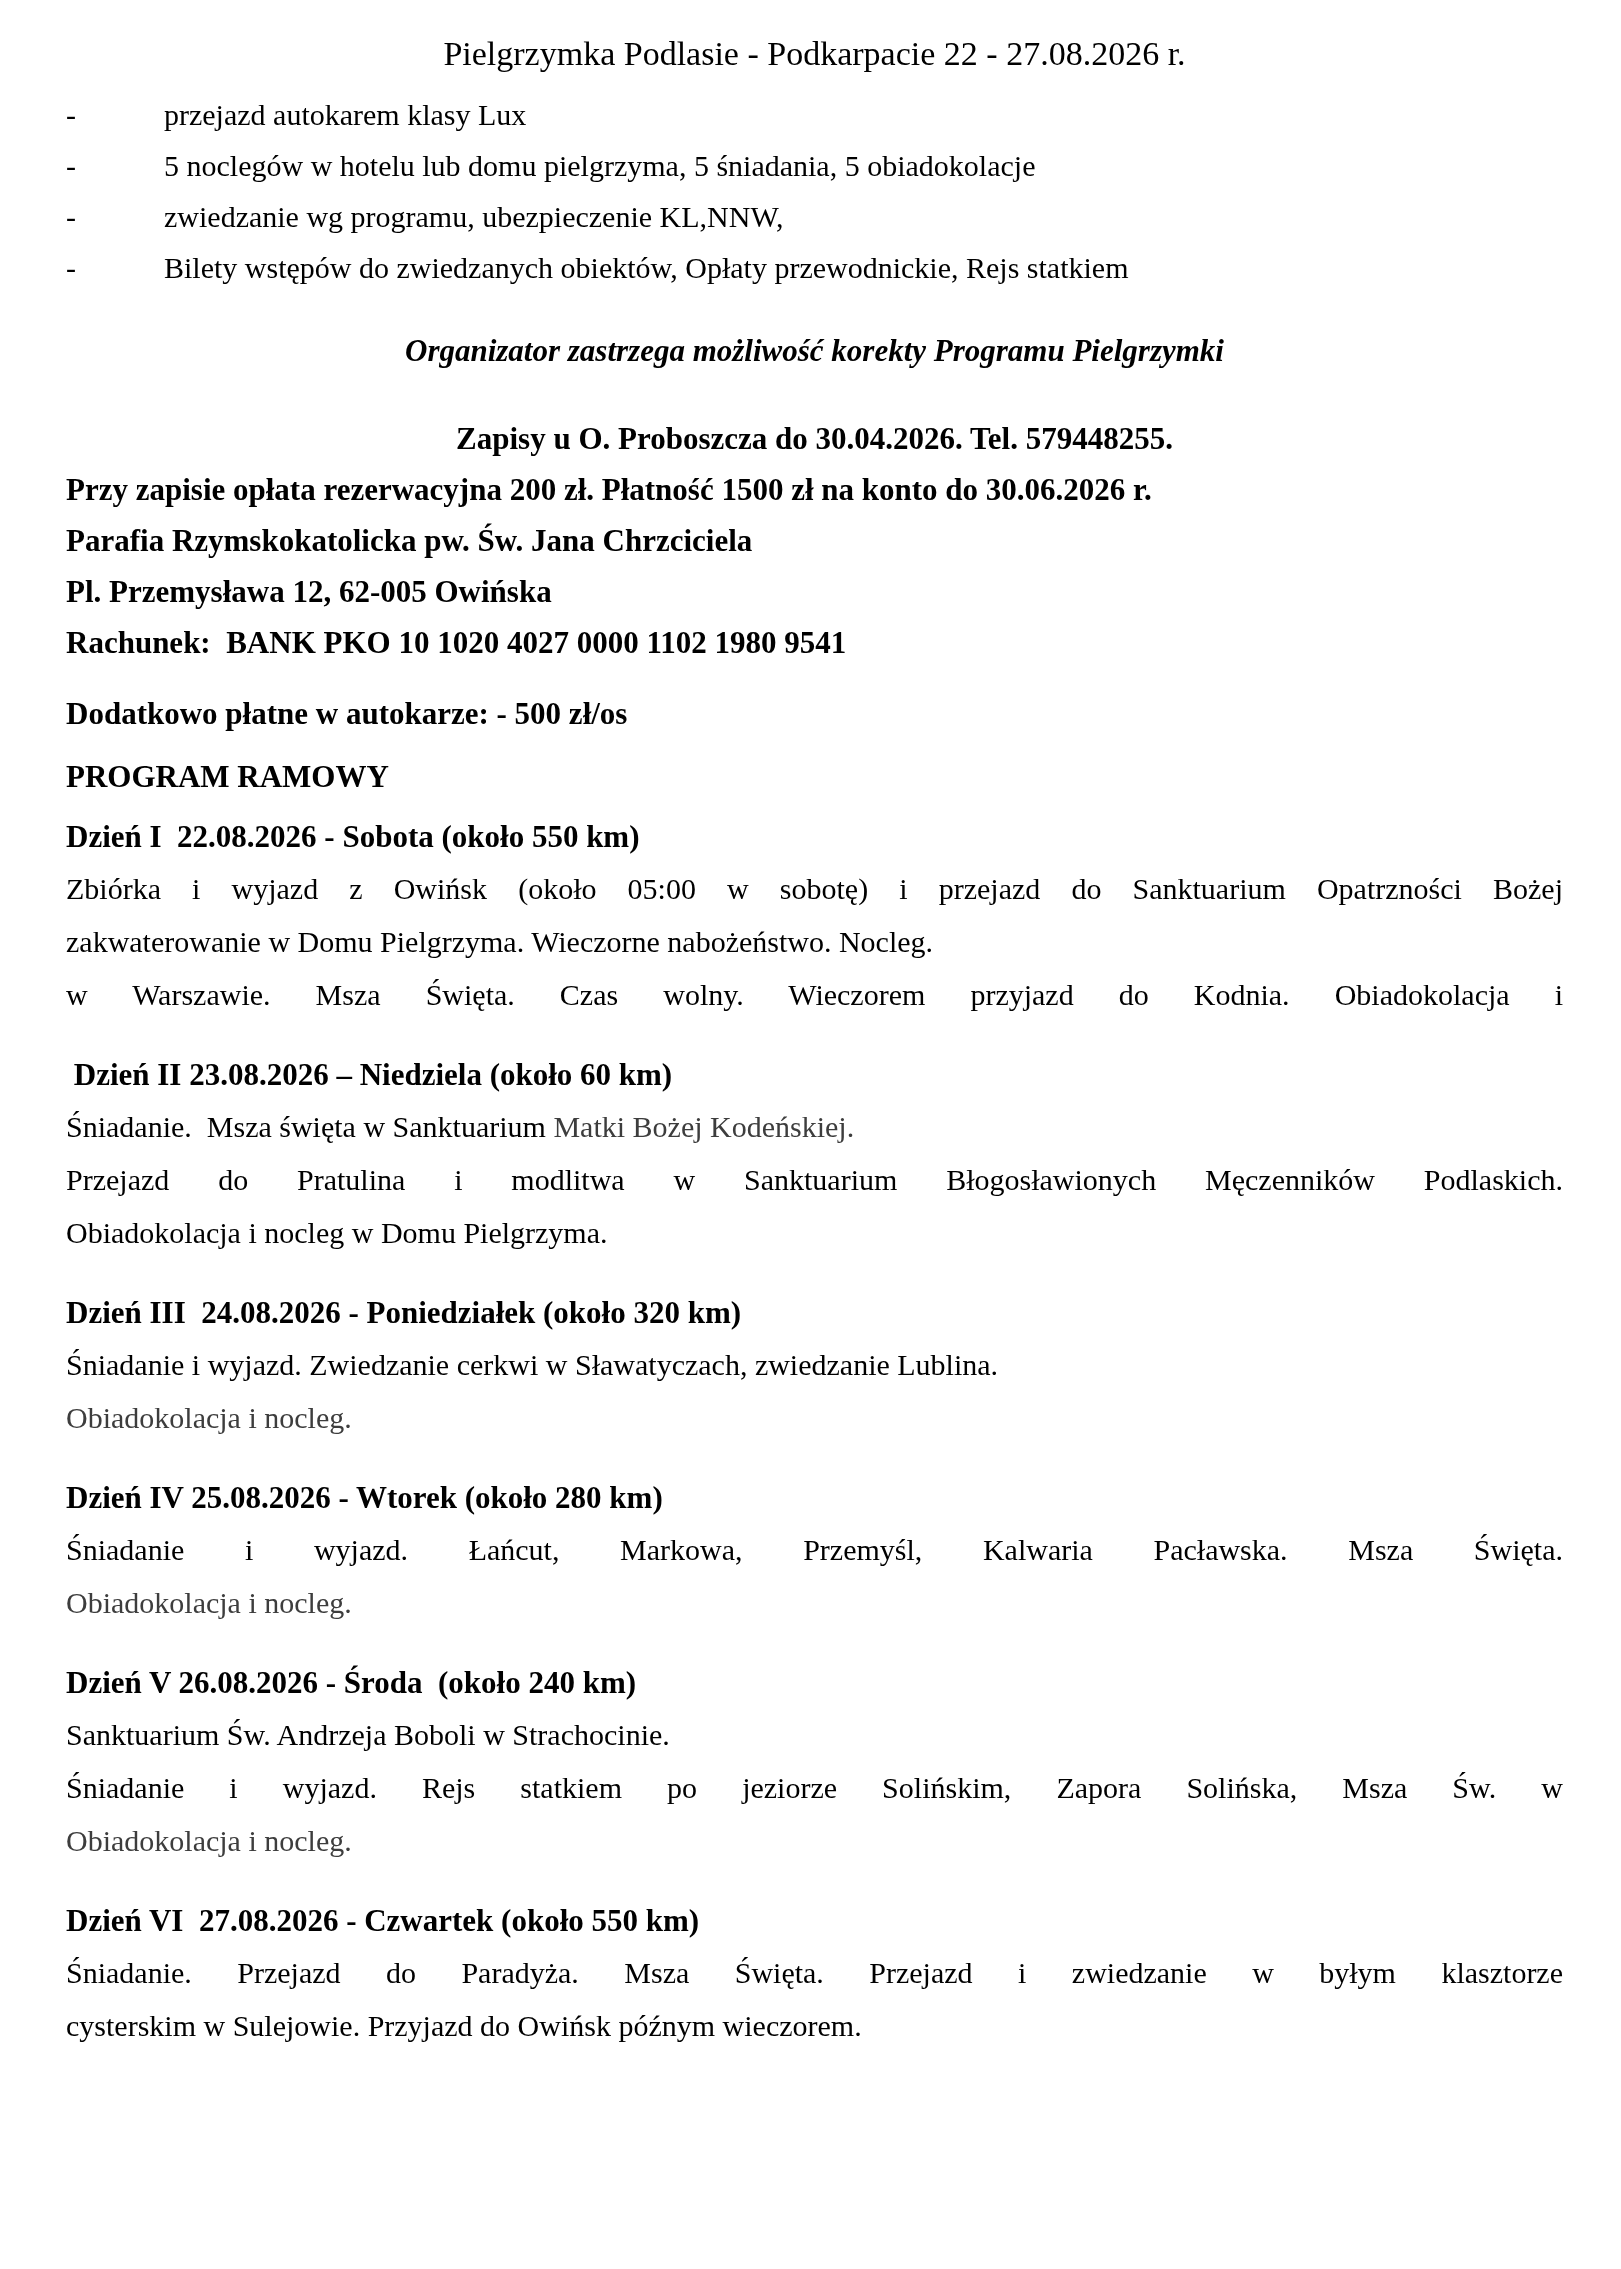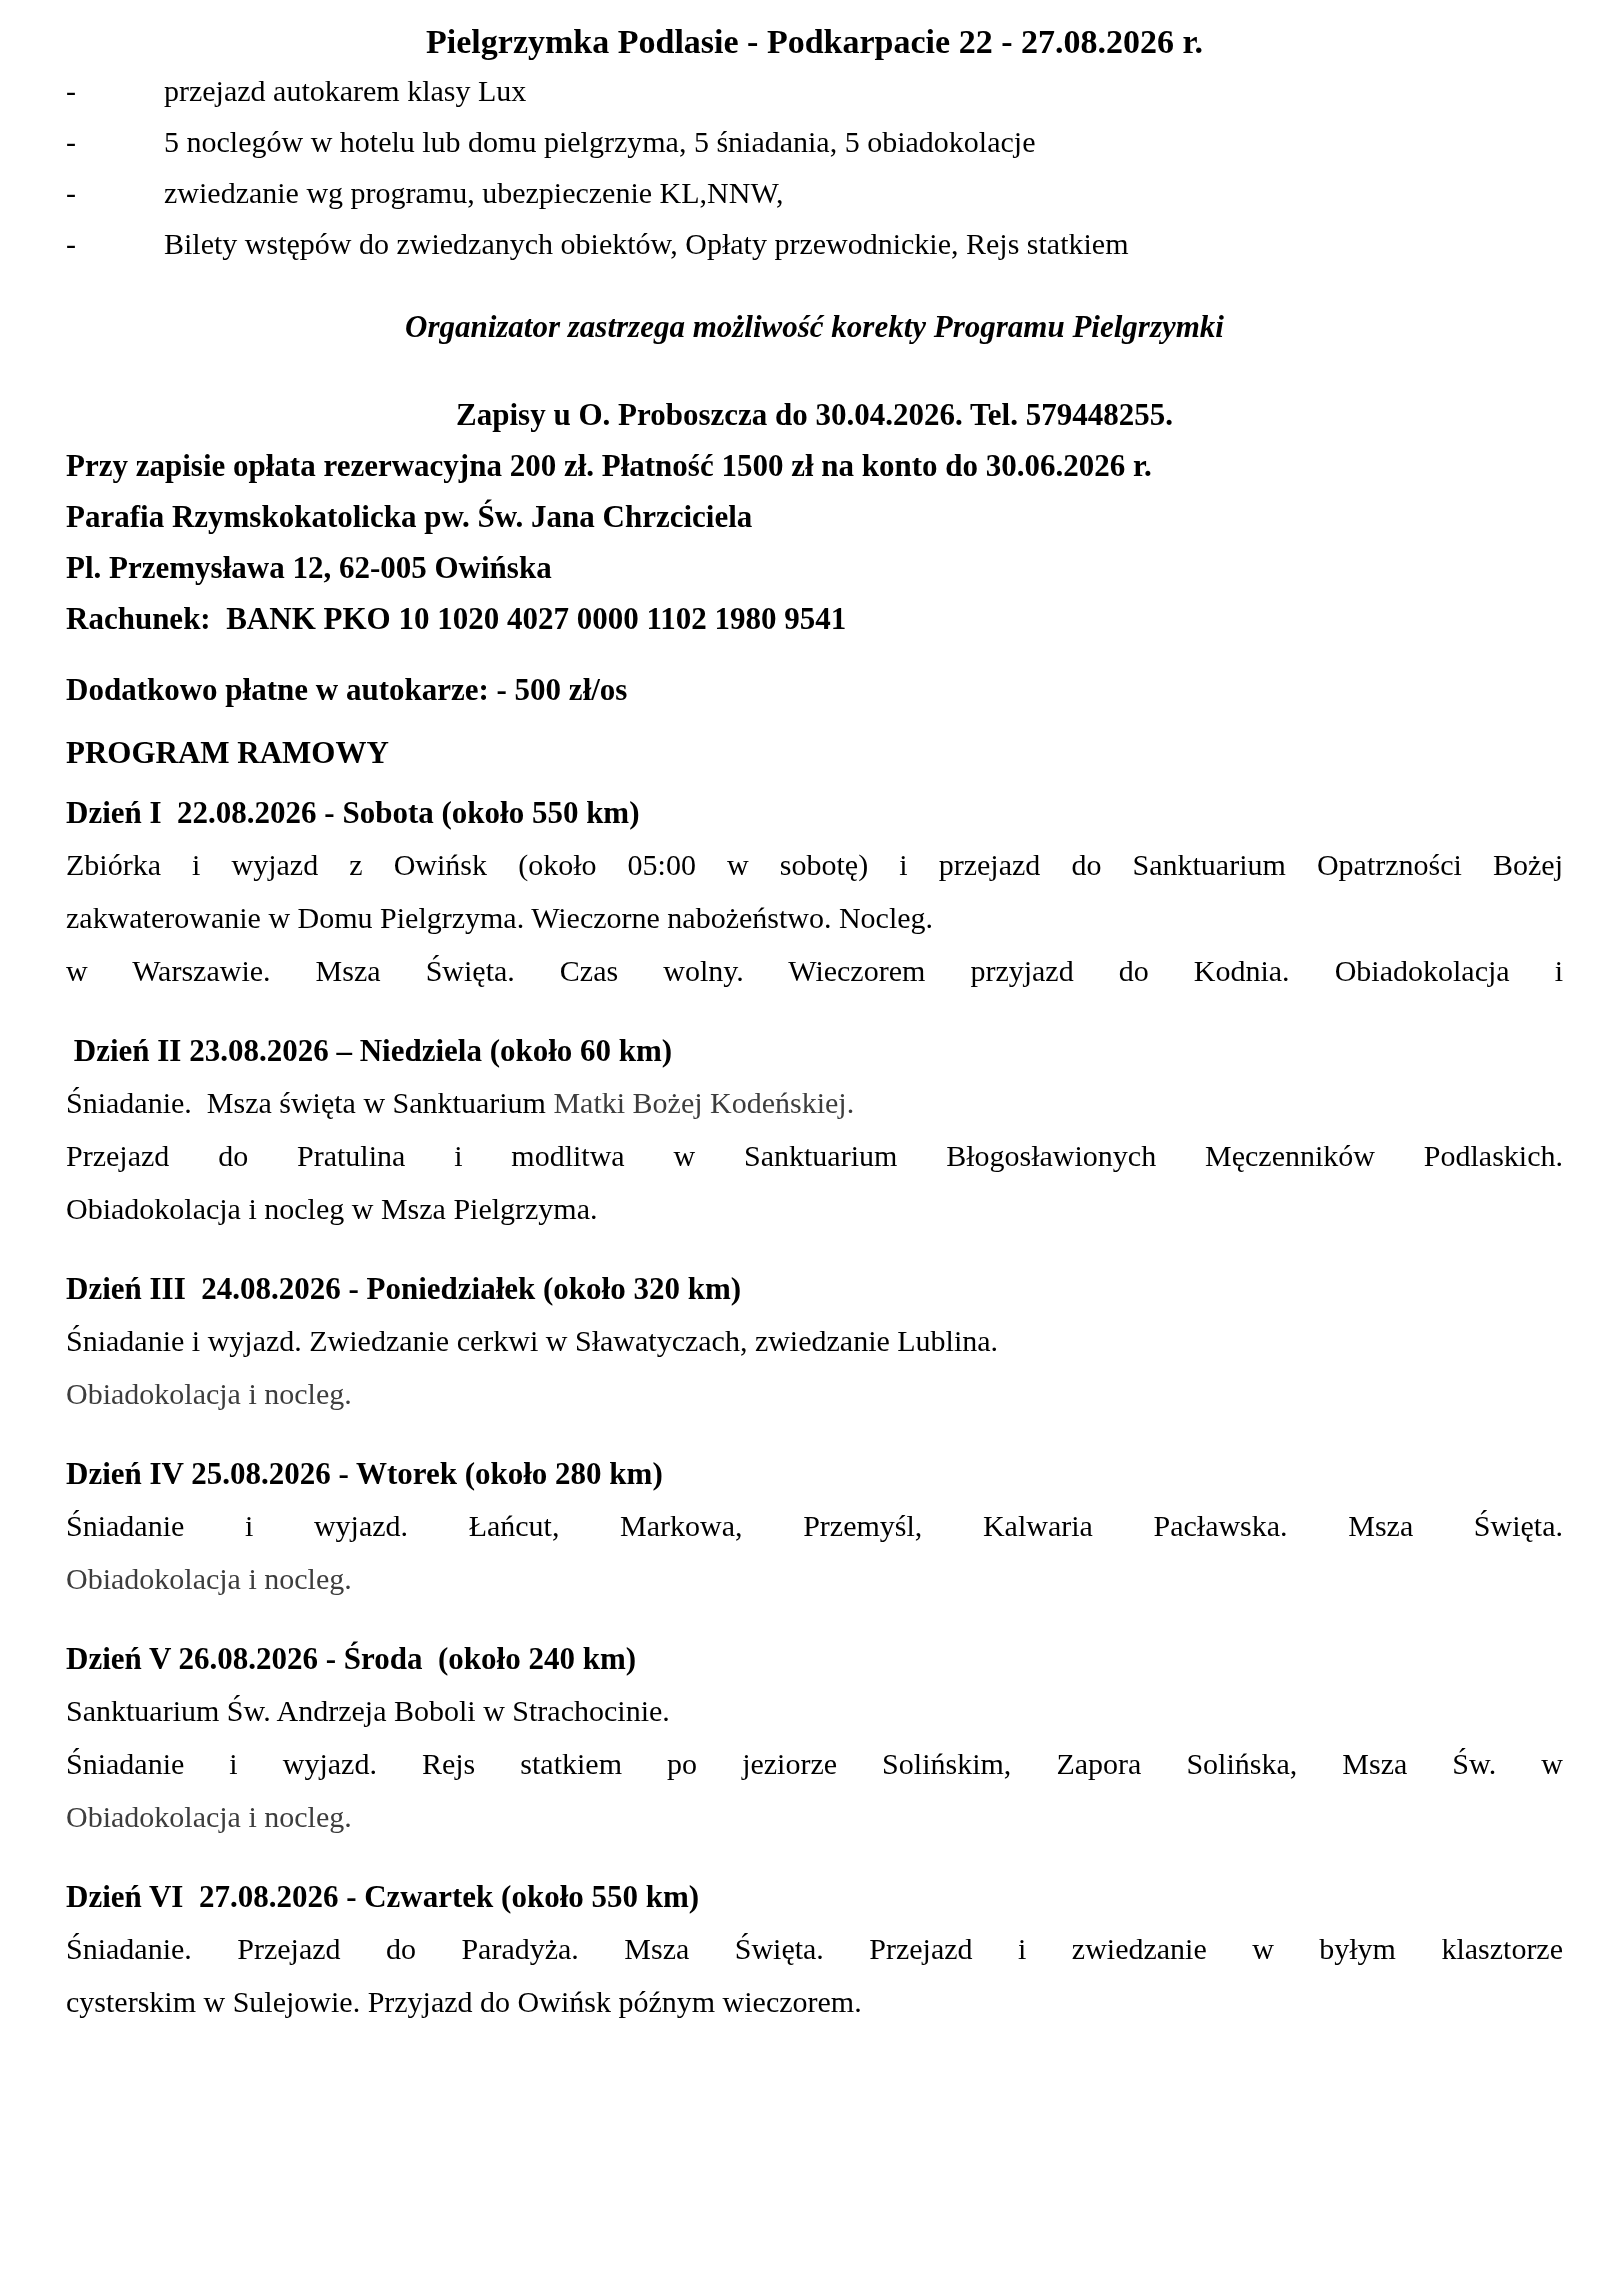--- a/index.html
+++ b/index.html
@@ -4,22 +4,22 @@
 <style>
   html,body { margin:0; padding:0; background:#ffffff; }
   body { font-family: "Liberation Serif", "DejaVu Serif", serif; color:#000; }
   .page {
     position:relative; width:1622px; height:2270px;
     padding:0 59px 0 66px; box-sizing:border-box; overflow:hidden;
     background:#fff;
   }
   .t { white-space:pre-wrap; }
   h1.title {
-    margin:4px; padding-top:18px; font-size:34px; line-height:39px;
-    font-weight:bold; text-align:center;
+    margin:16px; padding-top:18px; font-size:34px; line-height:39px;
+    font-weight:normal; text-align:center;
   }
   p { margin:0; }
   .bold-line { font-size:31px; line-height:51px; font-weight:bold; }
   .cena { margin-top:59px; }
   .cost-item { display:flex; font-size:30px; line-height:51px; }
   .cost-item .dash { width:98px; flex:0 0 98px; }
   .cost-item .item-text { flex:1; }
   .note {
     margin-top:32px; font-size:31px; line-height:51px;
     font-weight:bold; font-style:italic; text-align:center;
@@ -79,21 +79,21 @@
       <section class="day">
         <h2 class="day-heading t">Dzień I  22.08.2026 - Sobota (około 550 km)</h2>
         <p class="line t just"><span class="">Zbiórka i wyjazd z Owińsk (około 05:00 w sobotę) i przejazd do Sanktuarium Opatrzności Bożej</span></p>
         <p class="line t"><span class="">zakwaterowanie w Domu Pielgrzyma. Wieczorne nabożeństwo. Nocleg.</span></p>
         <p class="line t just"><span class="">w Warszawie. Msza Święta. Czas wolny. Wieczorem przyjazd do Kodnia. Obiadokolacja i</span></p>
       </section>
       <section class="day">
         <h2 class="day-heading t"> Dzień II 23.08.2026 – Niedziela (około 60 km)</h2>
         <p class="line t"><span class="">Śniadanie.  Msza święta w Sanktuarium </span><span class="muted">Matki Bożej Kodeńskiej.</span></p>
         <p class="line t just"><span class="">Przejazd do Pratulina i modlitwa w Sanktuarium Błogosławionych Męczenników Podlaskich.</span></p>
-        <p class="line t"><span class="">Obiadokolacja i nocleg w Msza Pielgrzyma.</span></p>
+        <p class="line t"><span class="">Obiadokolacja i nocleg w Domu Pielgrzyma.</span></p>
       </section>
       <section class="day">
         <h2 class="day-heading t">Dzień III  24.08.2026 - Poniedziałek (około 320 km)</h2>
         <p class="line t"><span class="">Śniadanie i wyjazd. Zwiedzanie cerkwi w Sławatyczach, zwiedzanie Lublina.</span></p>
         <p class="line t"><span class="muted">Obiadokolacja i nocleg.</span></p>
       </section>
       <section class="day">
         <h2 class="day-heading t">Dzień IV 25.08.2026 - Wtorek (około 280 km)</h2>
         <p class="line t just"><span class="">Śniadanie i wyjazd. Łańcut, Markowa, Przemyśl, Kalwaria Pacławska. Msza Święta.</span></p>
         <p class="line t"><span class="muted">Obiadokolacja i nocleg.</span></p>

